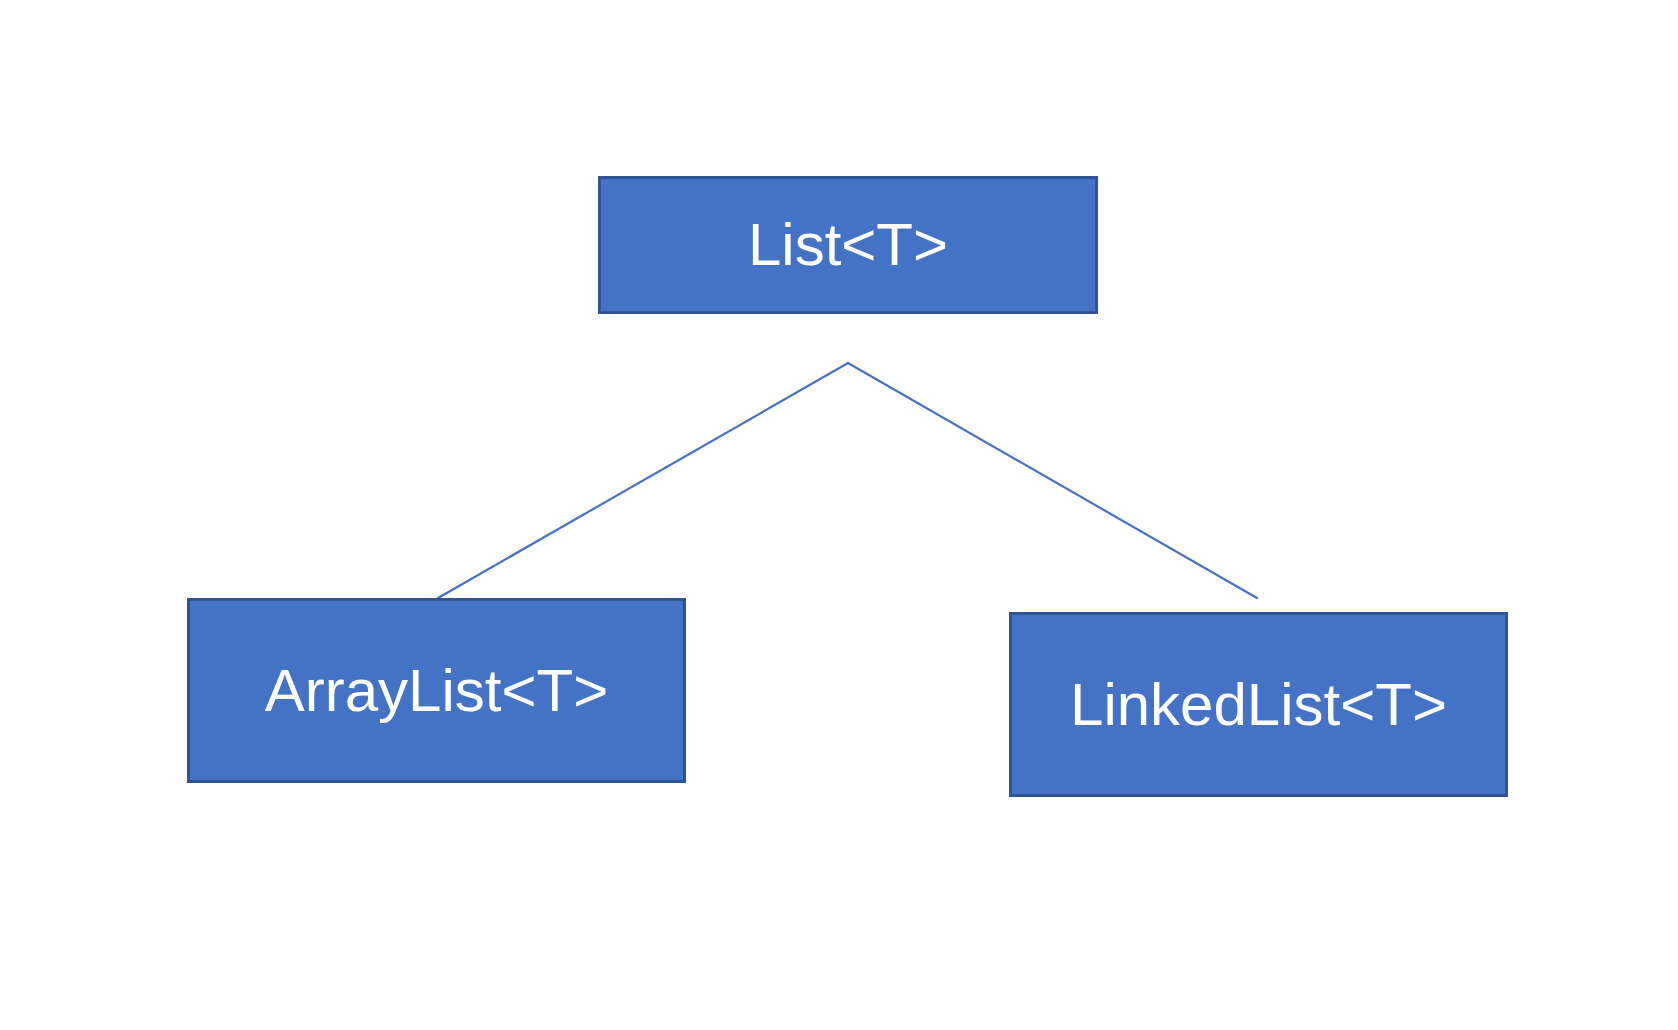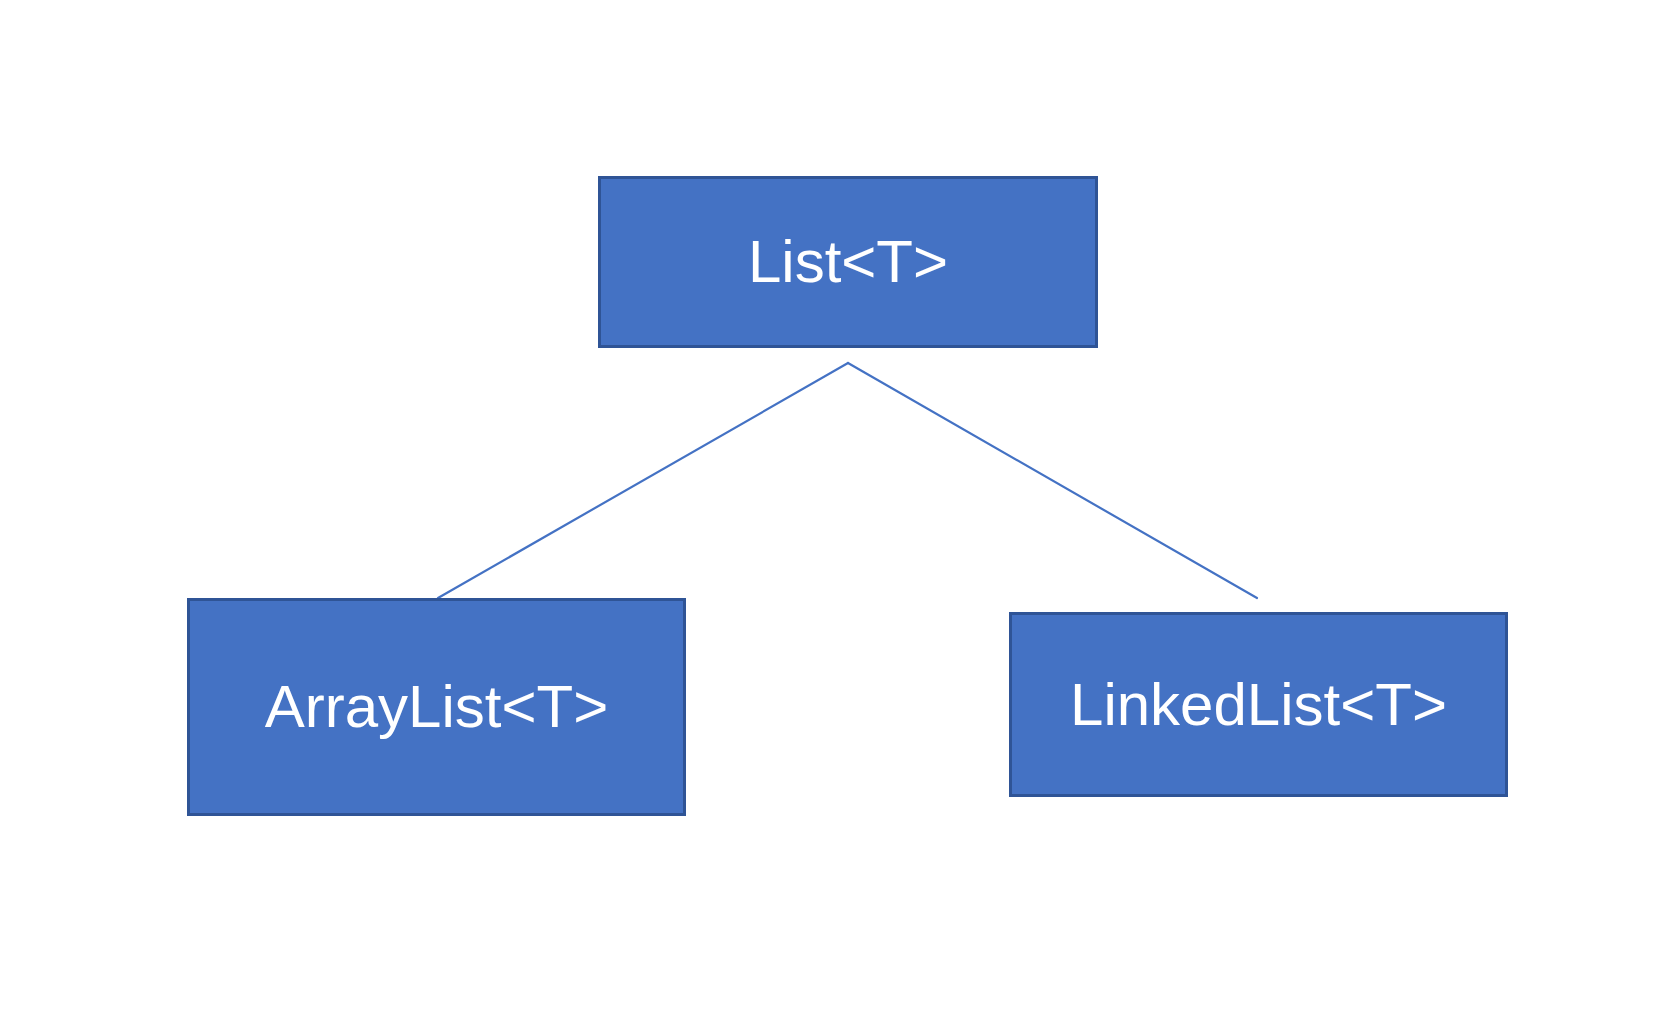--- a/index.html
+++ b/index.html
@@ -38,27 +38,27 @@
     font-weight: 400;
     line-height: 1.1;
     letter-spacing: 0px;
     white-space: nowrap;
     font-family: "Liberation Sans", sans-serif;
   }
   #node-list {
     left: 598px;
     top: 176px;
     width: 500px;
-    height: 172px;
+    height: 138px;
   }
   #node-arraylist {
     left: 187px;
     top: 598px;
     width: 499px;
-    height: 218px;
+    height: 185px;
   }
   #node-linkedlist {
     left: 1009px;
     top: 598px;
     width: 499px;
     height: 185px;
     margin-top: 14px;
   }
 </style>
 </head>

